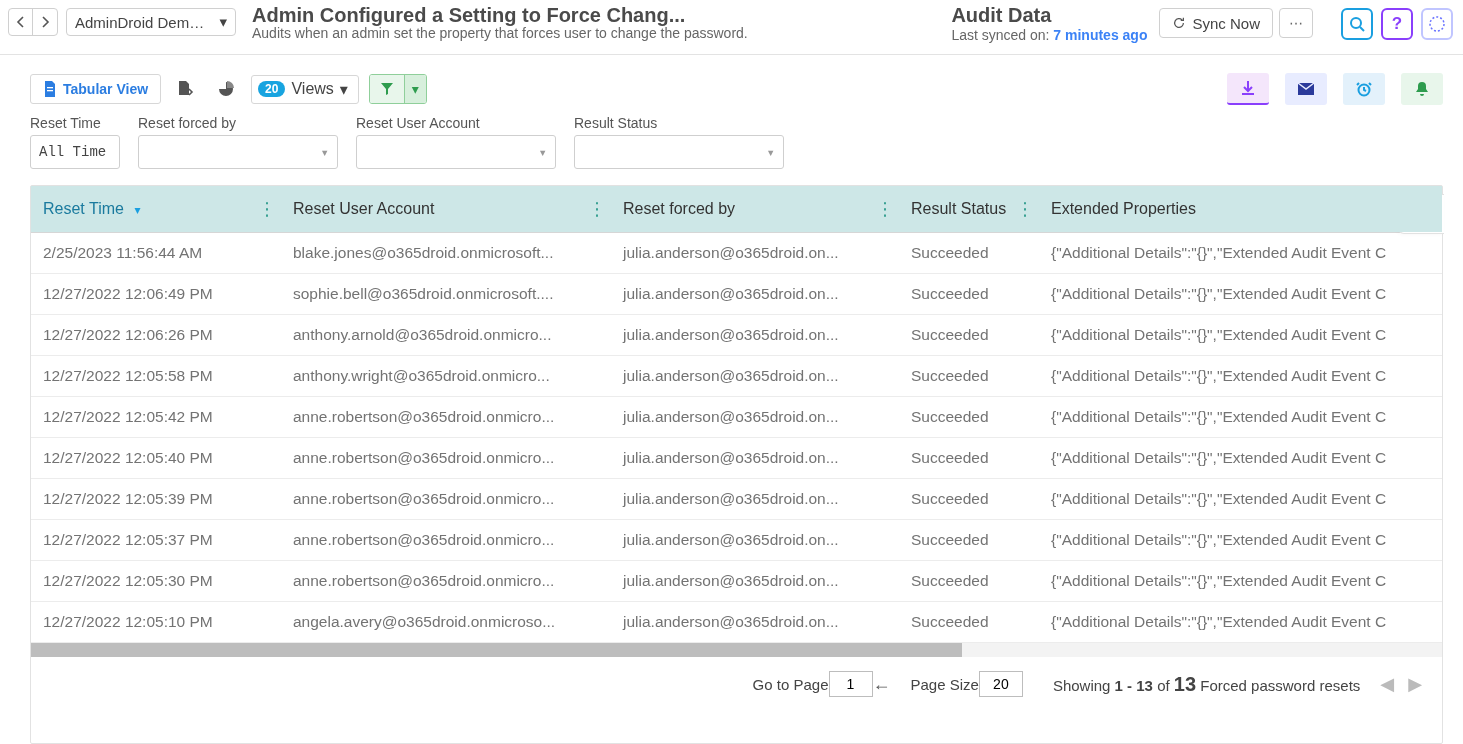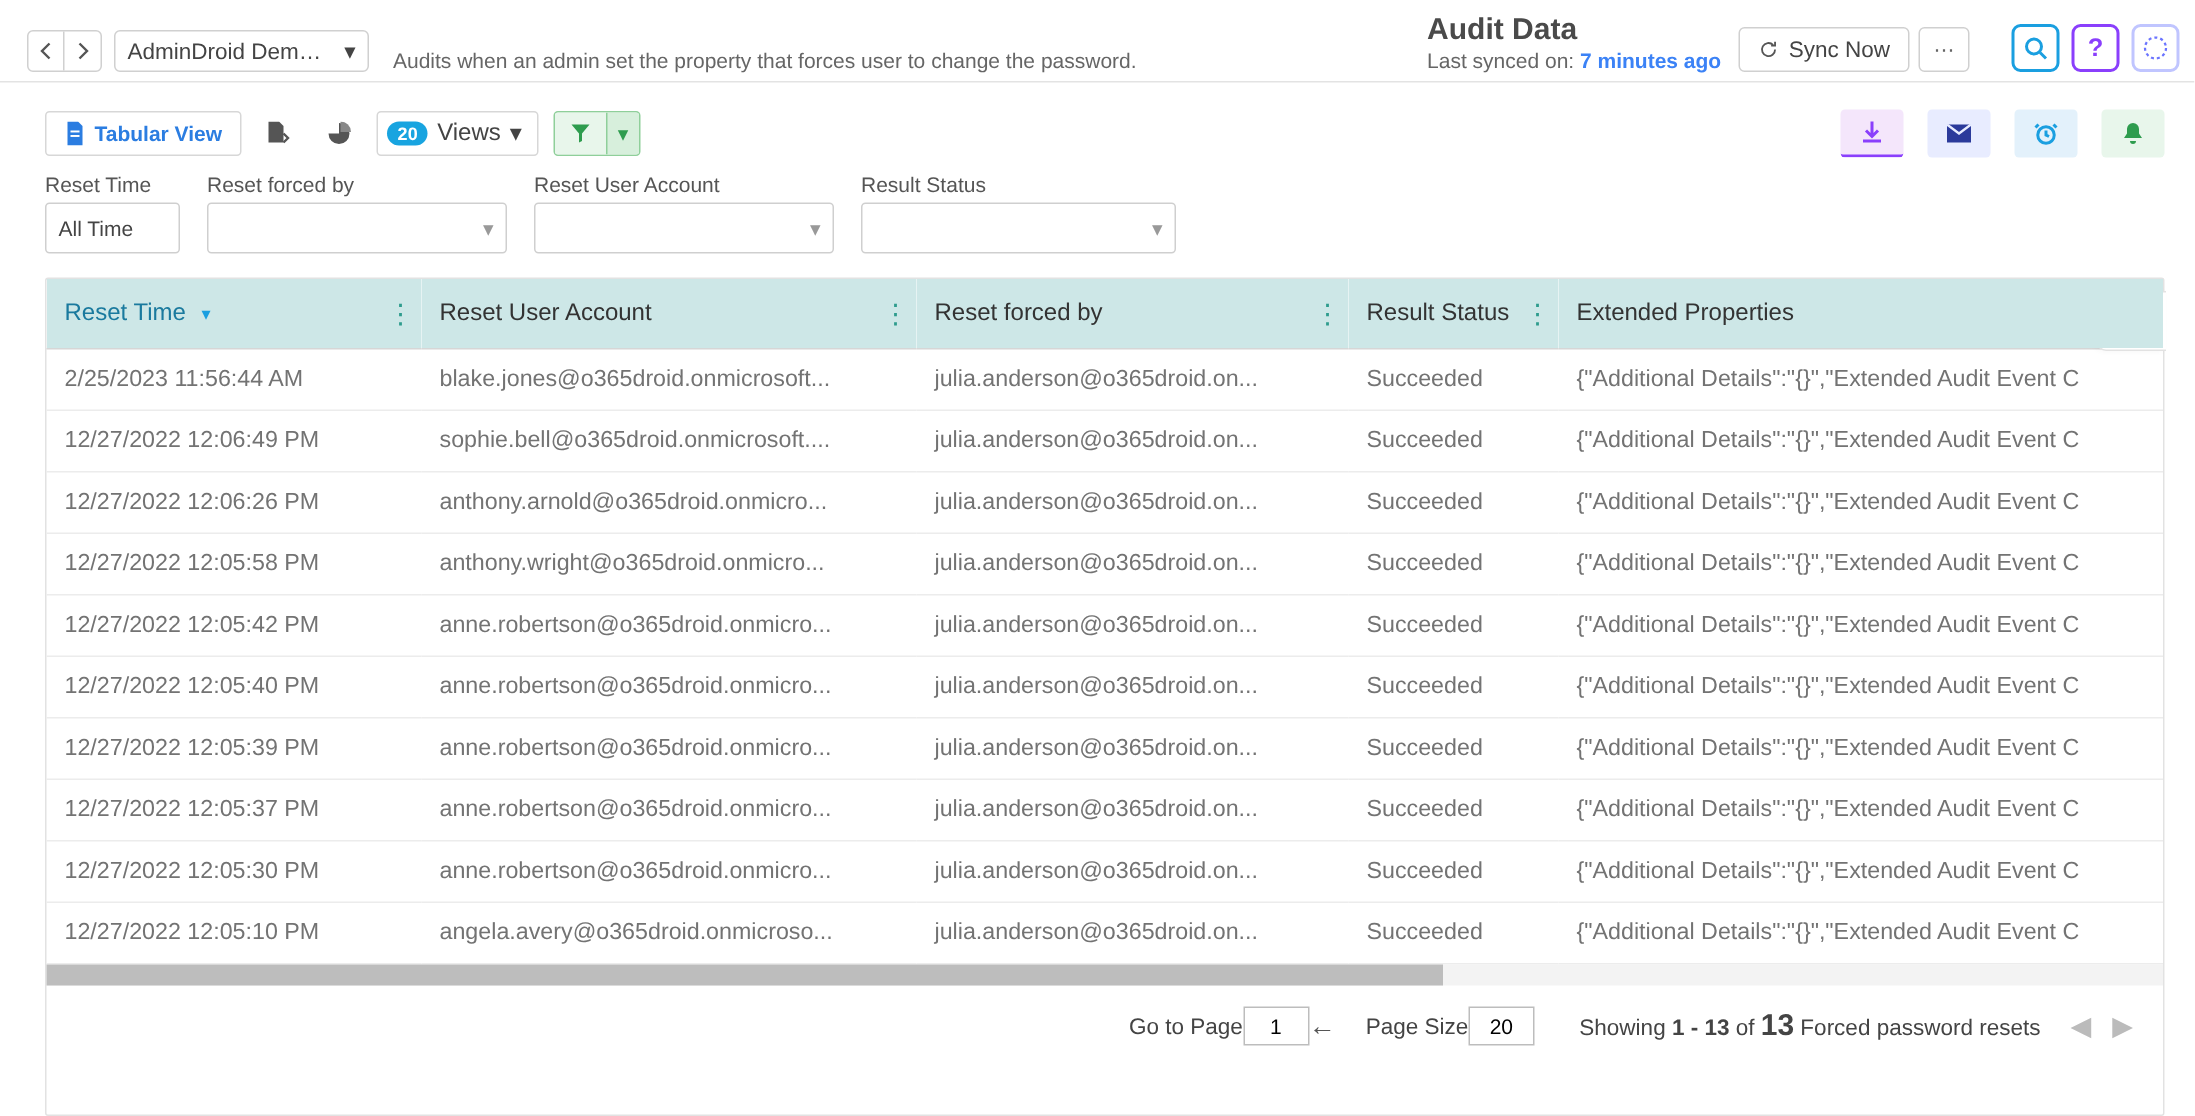--- a/index.html
+++ b/index.html
@@ -10,22 +10,22 @@
     color: #333;
     background: #fff;
     width: 1463px;
     height: 744px;
     overflow: hidden;
   }
 
   
   .top-header {
     display: flex;
-    align-items: flex-end;
-    padding: 4px 10px 6px 18px;
+    align-items: flex-start;
+    padding: 4px 10px 6px 8px;
     border-bottom: 1px solid #e3e3e3;
     height: 55px;
   }
   .nav-arrows { display:flex; border:1px solid #d0d0d0; border-radius:4px; margin-top:4px; }
   .nav-arrow { width:24px; height:26px; display:flex; align-items:center; justify-content:center; cursor:pointer; color:#555; }
   .nav-arrow:first-child{border-right:1px solid #d0d0d0;}
   .tenant-dd { margin-left:8px; margin-top:4px; height:28px; min-width:170px; border:1px solid #d0d0d0; border-radius:4px; display:flex; align-items:center; padding:0 8px; cursor:pointer; justify-content:space-between; font-size:15px; color:#444;}
   .title-block{ margin-left:16px; flex:1; min-width:0;}
   .title-main{ font-size:20px; font-weight:600; color:#4a4a4a; white-space:nowrap; overflow:hidden; text-overflow:ellipsis;}
   .title-sub{ font-size:14px; color:#666; margin-top:-2px;}
@@ -54,21 +54,21 @@
   .action-chip{ width:42px; height:32px; border-radius:3px; display:flex; align-items:center; justify-content:center; cursor:pointer; margin-left:6px;}
   .chip-dl{ background:#f4e6fb; color:#8a3ffc; border-bottom:2px solid #8a3ffc;}
   .chip-mail{ background:#e8ecff; color:#2b3a9b;}
   .chip-clock{ background:#e3f1fb; color:#1a9fe0;}
   .chip-bell{ background:#e8f6eb; color:#2e9c4e;}
 
   
   .filters-row{ display:flex; gap:18px; margin-top:10px;}
   .filter-col{ display:flex; flex-direction:column; gap:4px;}
   .filter-label{ font-size:14px; color:#555;}
-  .filter-dd{ height:34px; border:1px solid #cfcfcf; border-radius:3px; background:#fff; display:flex; align-items:center; justify-content:space-between; padding:0 8px; cursor:pointer; color:#444;}
+  .filter-dd{ height:34px; border:1px solid #cfcfcf; border-radius:3px; background:#fff; display:flex; align-items:center; justify-content:space-between; padding:0 8px; cursor:pointer; color:#444;font-family:Liberation Mono, monospace;}
   .w-small{width:90px;} .w-med{width:200px;} .w-lg{width:210px;}
 
   
   .table-wrap{ margin-top:16px; border:1px solid #e2e2e2; border-radius:2px; flex:1; min-height:0; display:flex; flex-direction:column; position:relative;}
   table{ border-collapse:collapse; width:100%; table-layout:fixed;}
   thead th{ background:#cde7e7; text-align:left; font-weight:500; font-size:16px; color:#333; padding:14px 12px; position:relative; border-bottom:1px solid #d6d6d6;}
   thead th .col-menu{ position:absolute; right:6px; top:50%; transform:translateY(-50%); color:#2e9c8d; cursor:pointer; font-size:18px; letter-spacing:-1px;}
   thead th.sorted{ color:#1a7a9e;}
   thead th .sort-ind{ color:#1a9fe0; margin-left:6px; font-size:12px;}
   tbody td{ padding:11px 12px; border-bottom:1px solid #ececec; font-size:15.5px; color:#737373; white-space:nowrap; overflow:hidden; text-overflow:ellipsis;}
@@ -101,20 +101,21 @@
         </svg>
     </div>
   </div>
 
   <div class="tenant-dd">
     <span>AdminDroid Dem…</span>
     <span>▾</span>
   </div>
 
   <div class="title-block">
+    <div class="title-main">Admin Configured a Setting to Force Chang...</div>
     <div class="title-sub">Audits when an admin set the property that forces user to change the password.</div>
   </div>
 
   <div class="audit-block">
     <div class="audit-title">Audit Data</div>
     <div class="audit-sub">
       <span>Last synced on: </span><b>7 minutes ago</b>
     </div>
   </div>
 

